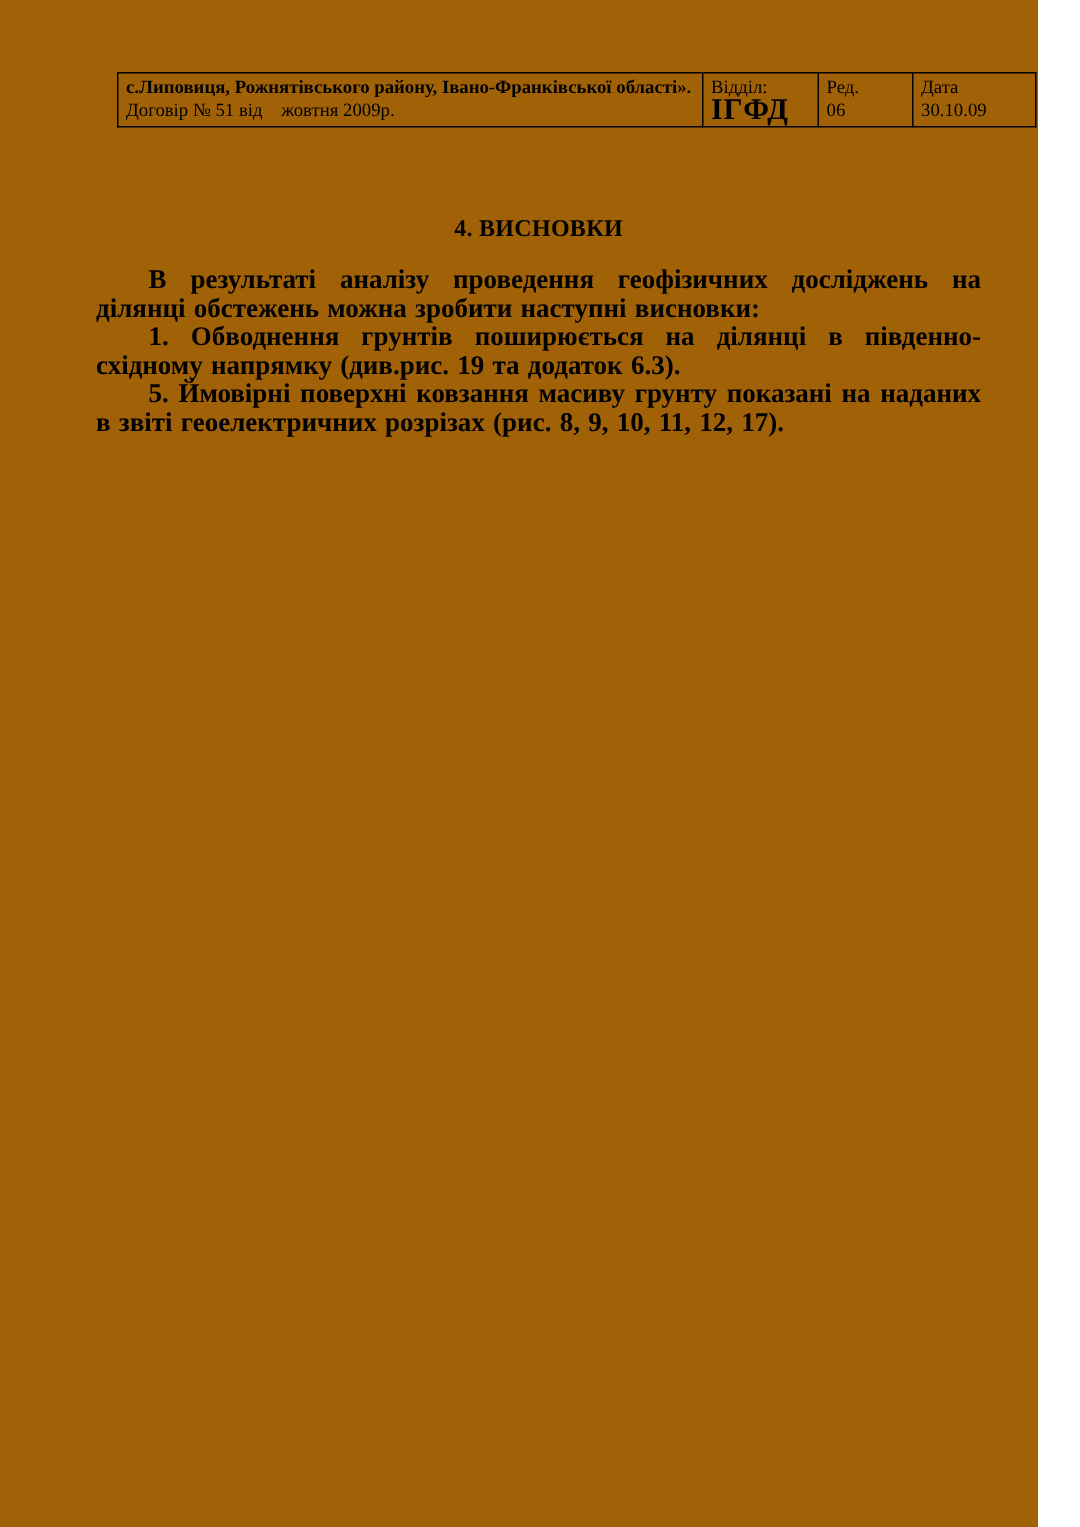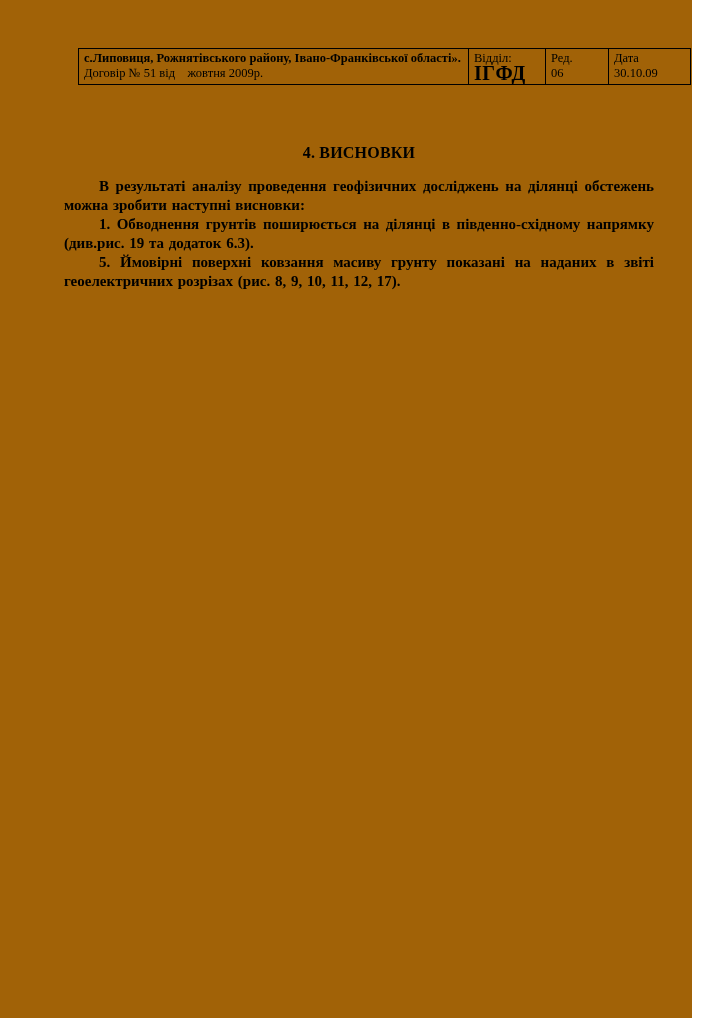--- a/index.html
+++ b/index.html
@@ -65,21 +65,21 @@
   .doc-title {
     text-align: center;
     font-weight: bold;
     font-size: 16px;
     line-height: 19px;
     margin-bottom: 15px;
     letter-spacing: 0.2px;
   }
   .content p {
     font-weight: bold;
-    font-size: 15px;
+    font-size: 18px;
     line-height: 19px;
     text-align: justify;
     text-indent: 35px;
     word-spacing: 1px;
   }
   .content p.closing { margin-top: 19px; }
 </style>
 </head>
 <body>
 

